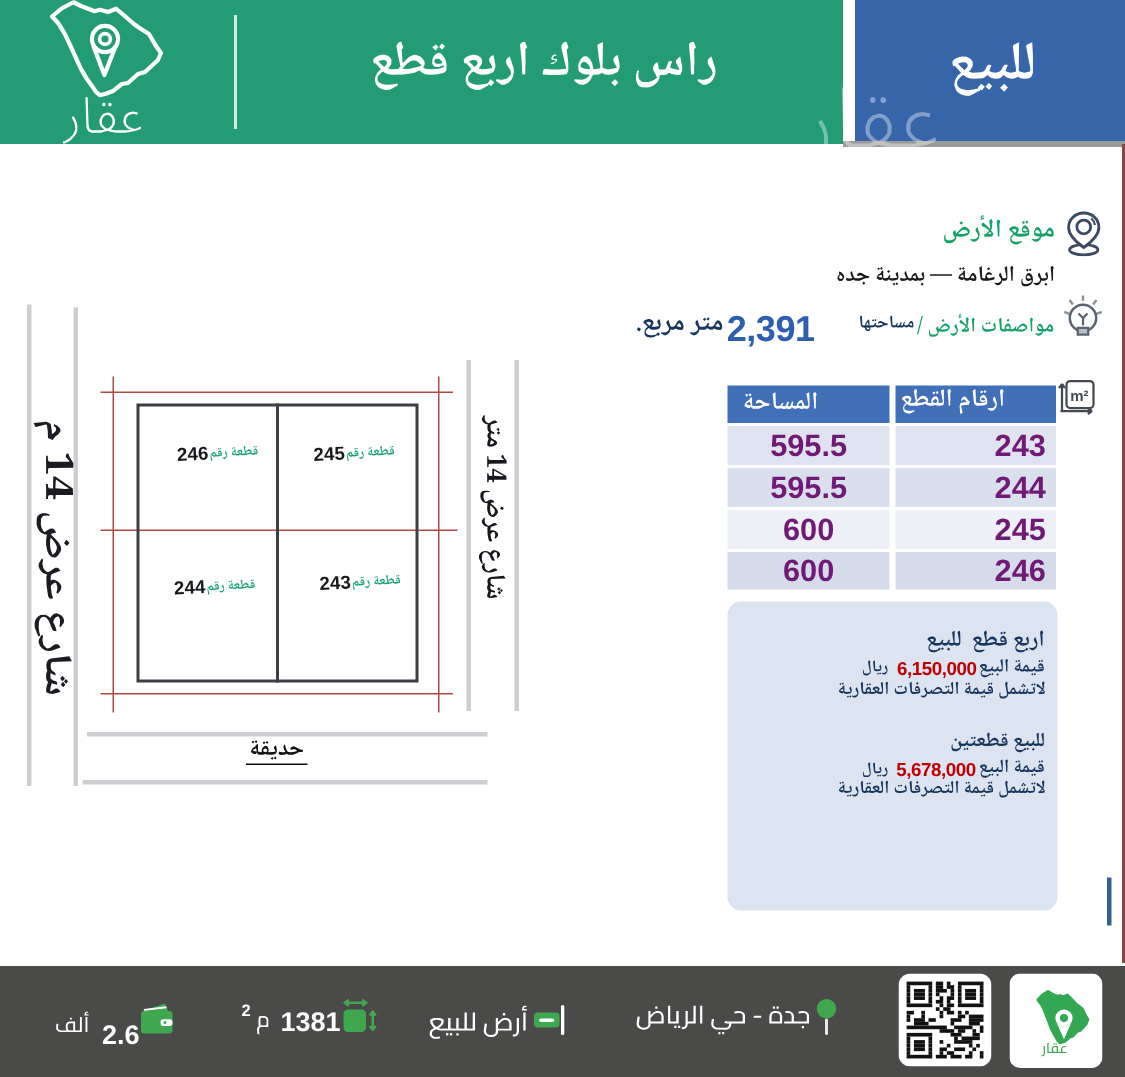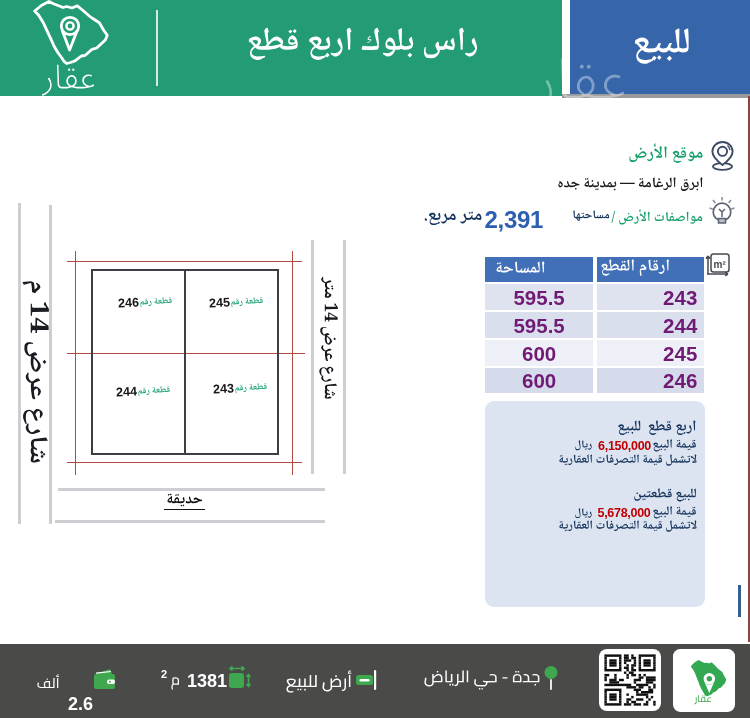--- a/index.html
+++ b/index.html
@@ -168,21 +168,21 @@
     </svg>
   </div>
 <div class="abs" style="left:0;top:644px;width:750px;height:74px;background:#4a4a49"></div>
 <svg class="abs" style="left:93px;top:666px" width="24" height="25" viewBox="0 0 24 25">
 <path d="M2,8 L17,3 L19,8 Z" fill="#3fa84f"></path>
 <path d="M3,7.2 L18,5.5" stroke="#fff" stroke-width="1.2"></path>
 <rect x="1" y="8" width="21" height="15" rx="2" fill="#3fa84f"></rect>
 <rect x="14" y="13.5" width="8" height="4.5" rx="2" fill="#fff"></rect>
     <circle cx="17" cy="15.7" r="1" fill="#3fa84f"></circle>
 </svg>
-<div class="abs num" style="left:63px;top:694px;width:30px;text-align:right;font-size:18px;color:#fff">2.6</div>
+<div class="abs num" style="left:63px;top:680px;width:30px;text-align:right;font-size:18px;color:#fff">2.6</div>
 <svg style="position:absolute;left:37.4px;top:673.8px;" width="22.6" height="14.5" viewBox="0 0 256 164" preserveAspectRatio="none">
     <path d="M109,50 110,65 123,65 123,50Z M227,46 227,159 241,159 241,46Z M199,46 185,46 184,147 148,146 148,80 105,80 92,84 84,91 80,99 78,108 78,130 82,147 49,147 34,145 27,142 22,137 19,130 19,114 22,102 21,98 11,96 8,97 5,113 5,133 7,139 10,144 22,154 42,159 199,159Z M99,95 110,92 132,92 134,94 134,145 132,147 104,146 99,144 95,140 92,130 92,109 94,101Z M227,8 222,14 220,26 218,26 218,34 250,34 250,26 231,25 230,22 233,15 237,13 242,14 245,13 248,7 244,5 233,5Z" fill="#fff" fill-rule="evenodd"></path>
   </svg>
 <svg class="abs" style="left:228px;top:665px" width="24" height="26" viewBox="0 0 24 26">
 <path d="M2,3.5 L16,3.5 M4.5,1.5 L2,3.5 L4.5,5.5 M13.5,1.5 L16,3.5 L13.5,5.5" stroke="#3fa84f" stroke-width="1.7" fill="none"></path>
 <rect x="1" y="8" width="15" height="15" rx="3" fill="#3fa84f"></rect>
 <path d="M20.5,10 L20.5,21 M18.5,12 L20.5,9.5 L22.5,12 M18.5,19 L20.5,21.5 L22.5,19" stroke="#3fa84f" stroke-width="1.7" fill="none"></path>
 </svg>
 <div class="abs num" style="left:179px;top:670.5px;width:48px;text-align:right;font-size:18px;color:#fff">1381</div>
 <svg style="position:absolute;left:170.5px;top:676.5px;" width="8.5" height="13.0" viewBox="0 0 92 141" preserveAspectRatio="none">

